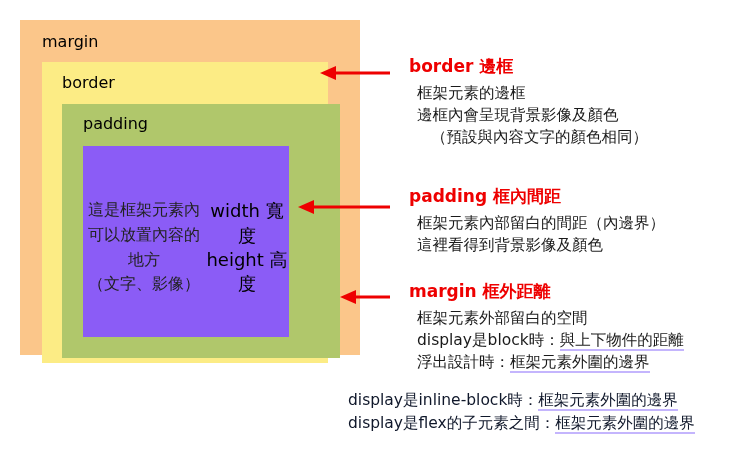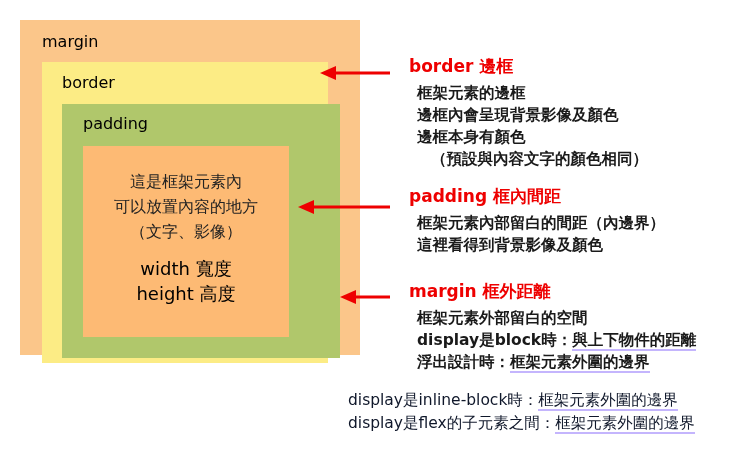--- a/index.html
+++ b/index.html
@@ -54,28 +54,27 @@
   }
   #padding-layer {
     background: #b0c濃;
     background: #b0c76b;
     width: 278px;
     height: 254px;
     padding: 12px 0 0 21px;
     margin-top: 13px;
   }
   #content-layer {
-    background: #fdba74;
+    background: #8b5cf6;
     width: 206px;
     height: 191px;
     margin-top: 14px;
-    padding: 12px;
+    padding: 0;
     text-align: center;
     display: flex;
-    flex-direction: column;
     justify-content: flex-start;
     align-items: center;
   }
 
   .content-lines {
     margin-top: 12px;
     font-size: 16px;
     line-height: 1.55;
     color: #222222;
     font-weight: normal;
@@ -108,21 +107,21 @@
     margin: 0 0 6px 0;
     white-space: nowrap;
   }
   .annot-body {
     font-size: 15.5px;
     line-height: 1.42;
     color: #1a1a1a;
     margin: 0;
     padding-left: 8px;
   }
-  .annot-body div { white-space: nowrap; font-weight: bold; }
+  .annot-body div { white-space: nowrap; }
   .indent1 { padding-left: 14px; }
 
   .uline {
     border-bottom: 2px solid #c4b5fd;
     padding-bottom: 0px;
   }
 
   #annot-border  { top: 56px; }
   #annot-padding { top: 186px; }
   #annot-margin  { top: 281px; }
@@ -189,21 +188,20 @@
     <line x1="52" y1="9" x2="16" y2="9" stroke="#ee0000" stroke-width="3"></line>
     <polygon points="2,9 18,2 18,16" fill="#ee0000"></polygon>
   </svg>
 </div>
 
 <div class="annot" id="annot-border">
   <div class="annot-title">border 邊框</div>
   <div class="annot-body">
     <div>框架元素的邊框</div>
     <div>邊框內會呈現背景影像及顏色</div>
-    <div>邊框本身有顏色</div>
     <div class="indent1">（預設與內容文字的顏色相同）</div>
   </div>
 </div>
 
 <div class="annot" id="annot-padding">
   <div class="annot-title">padding 框內間距</div>
   <div class="annot-body">
     <div>框架元素內部留白的間距（內邊界）</div>
     <div>這裡看得到背景影像及顏色</div>
   </div>

